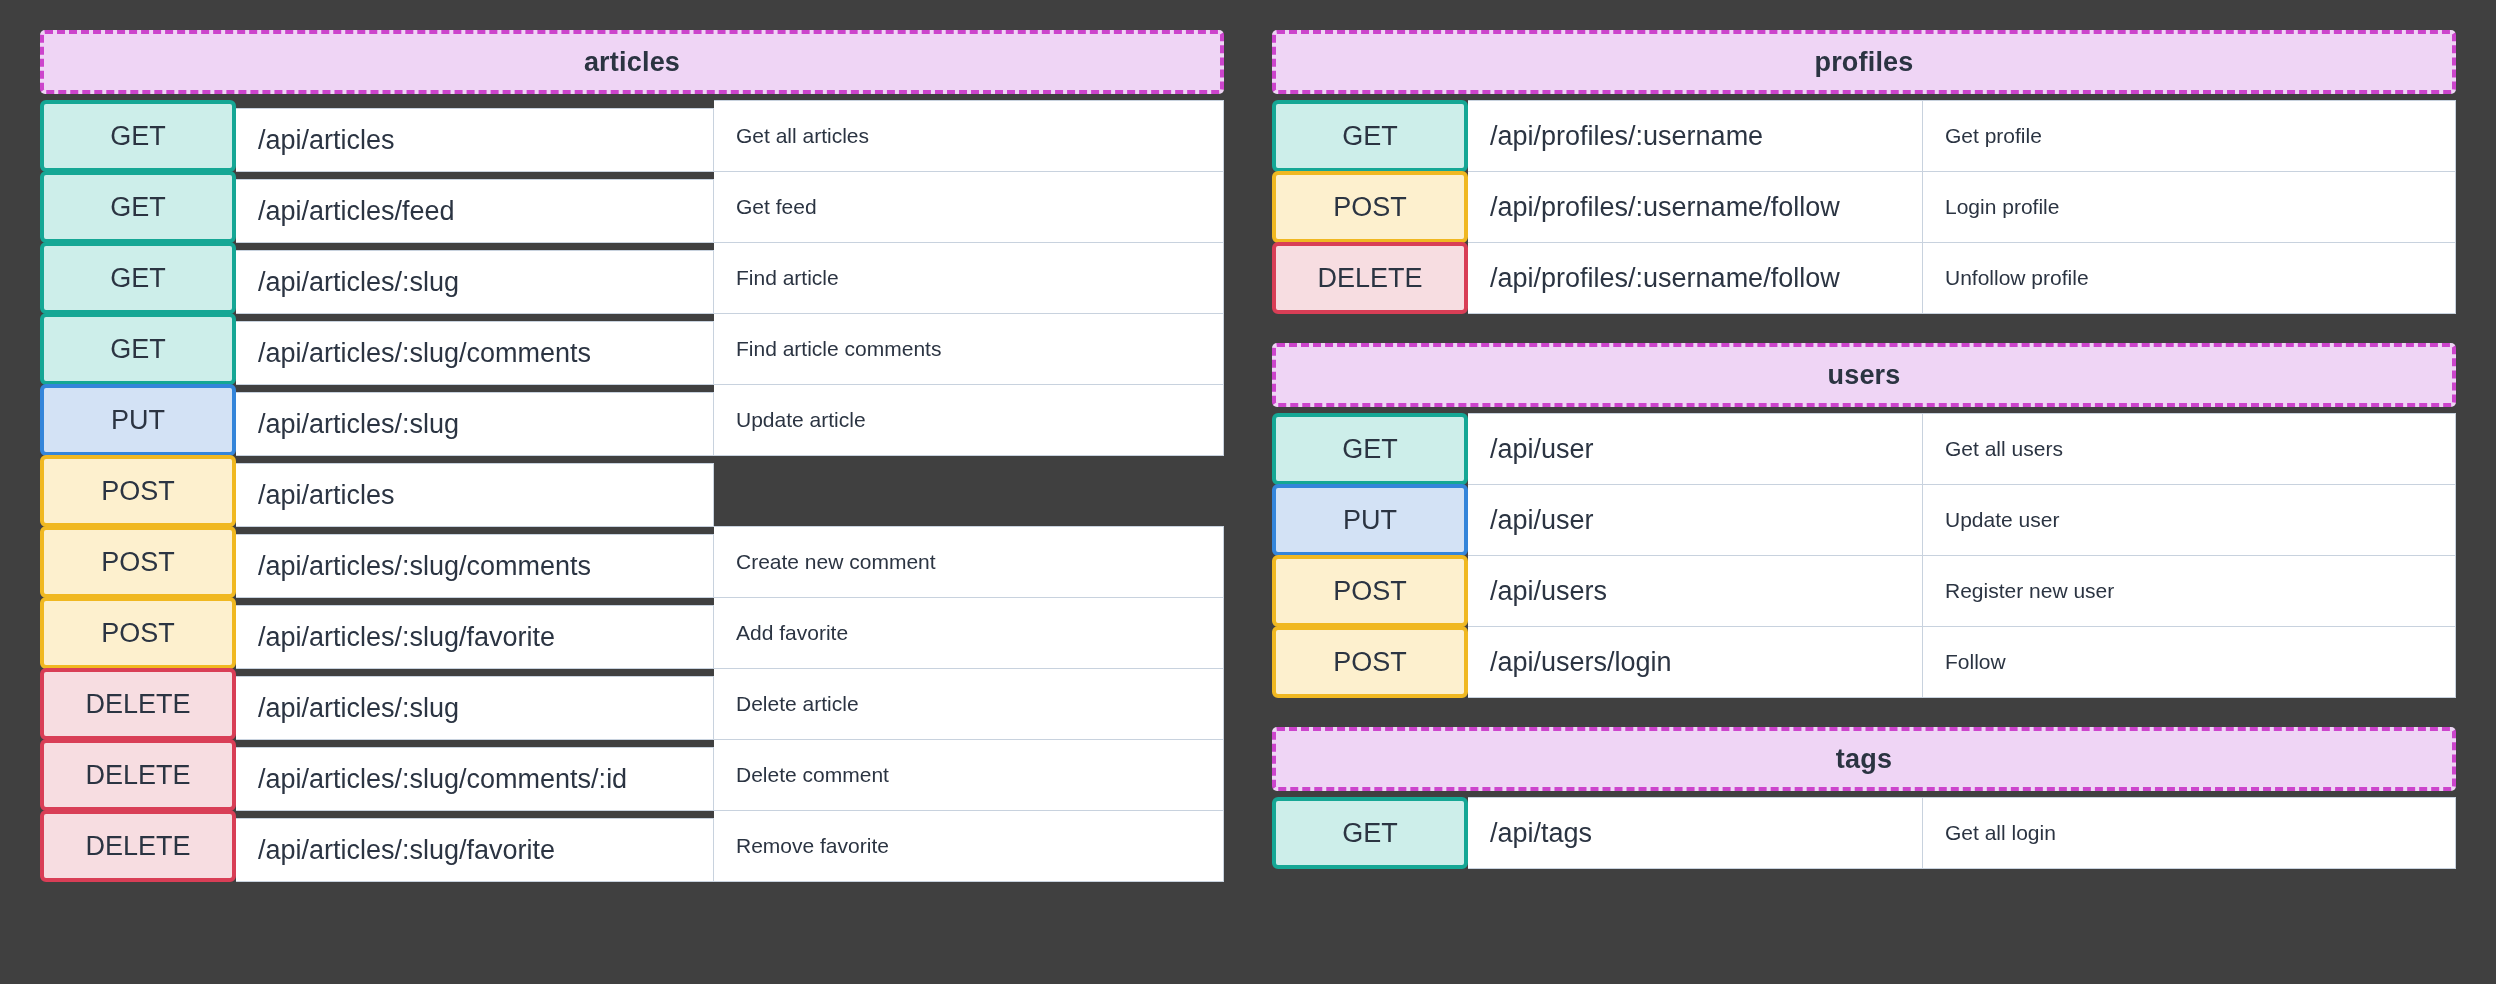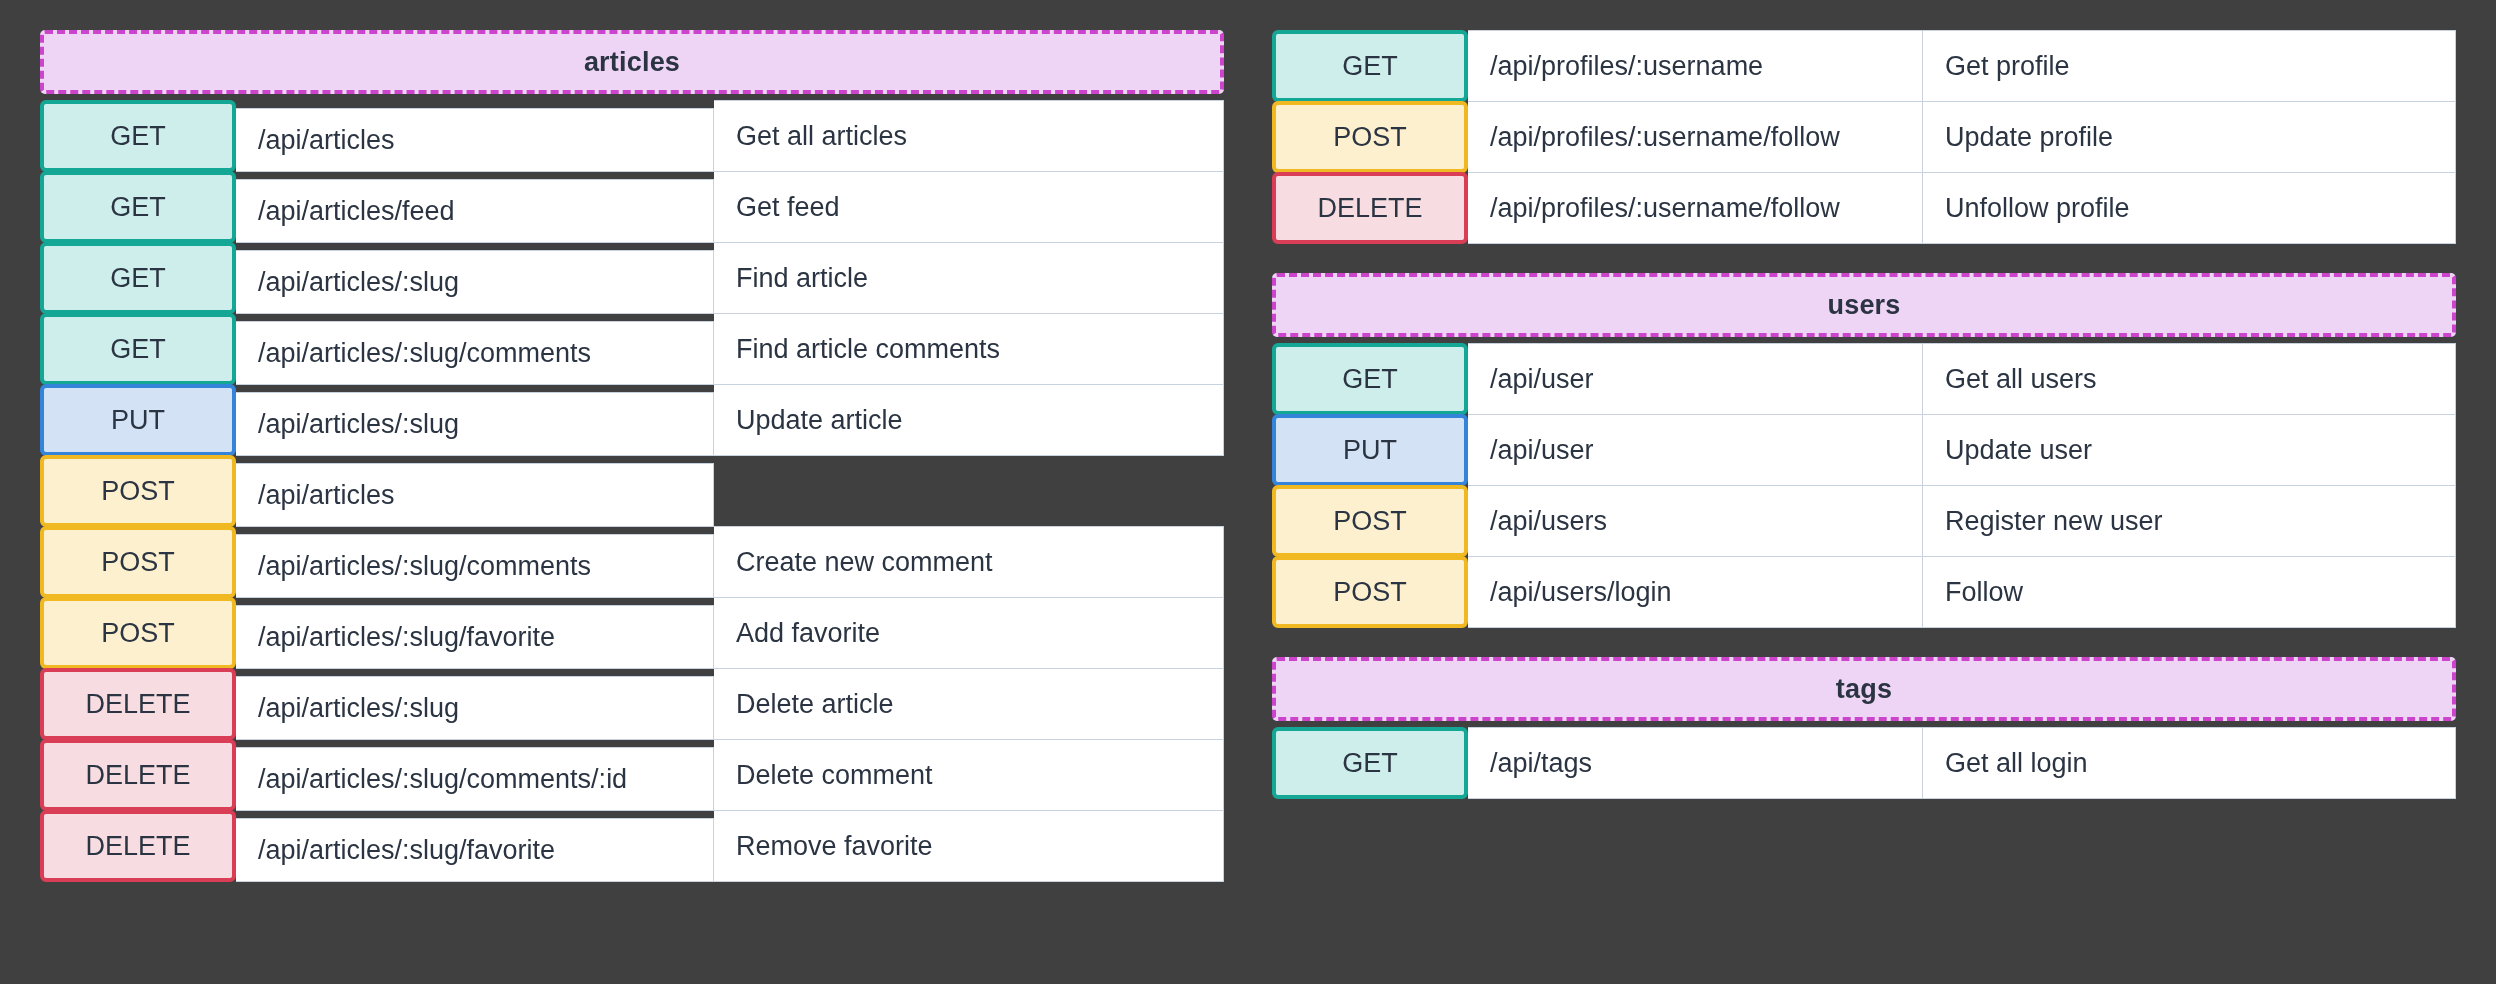--- a/index.html
+++ b/index.html
@@ -89,21 +89,21 @@
     overflow: hidden;
   }
 
   .desc {
     display: flex;
     align-items: center;
     padding-left: 22px;
     background: #ffffff;
     border: 1px solid #c8d2de;
     border-left: none;
-    font-size: 27px;
+    font-size: 21px;
     color: #2b3442;
     white-space: nowrap;
     overflow: hidden;
   }
 
   
   .column.left  .path { flex: 0 0 478px; margin-top: 8px; }
   .column.left  .desc { flex: 1 1 auto; }
 
   
@@ -172,30 +172,33 @@
           <div class="row">
             <div class="badge m-delete">DELETE</div>
             <div class="path">/api/articles/:slug/favorite</div>
             <div class="desc">Remove favorite</div>
           </div>
         </div>
       </div>
     </div>
   <div class="column right" id="col-right">
       <div class="group">
+        <div class="group-header">
+          <span class="group-title">profiles</span>
+        </div>
         <div class="rows">
           <div class="row">
             <div class="badge m-get">GET</div>
             <div class="path">/api/profiles/:username</div>
             <div class="desc">Get profile</div>
           </div>
           <div class="row">
             <div class="badge m-post">POST</div>
             <div class="path">/api/profiles/:username/follow</div>
-            <div class="desc">Update profile</div>
+            <div class="desc">Login profile</div>
           </div>
           <div class="row">
             <div class="badge m-delete">DELETE</div>
             <div class="path">/api/profiles/:username/follow</div>
             <div class="desc">Unfollow profile</div>
           </div>
         </div>
       </div>
       <div class="group">
         <div class="group-header">

